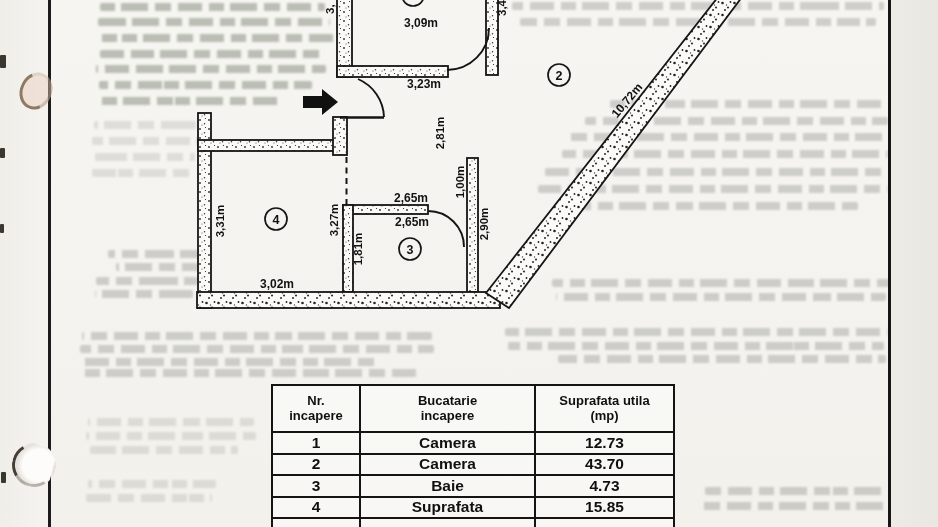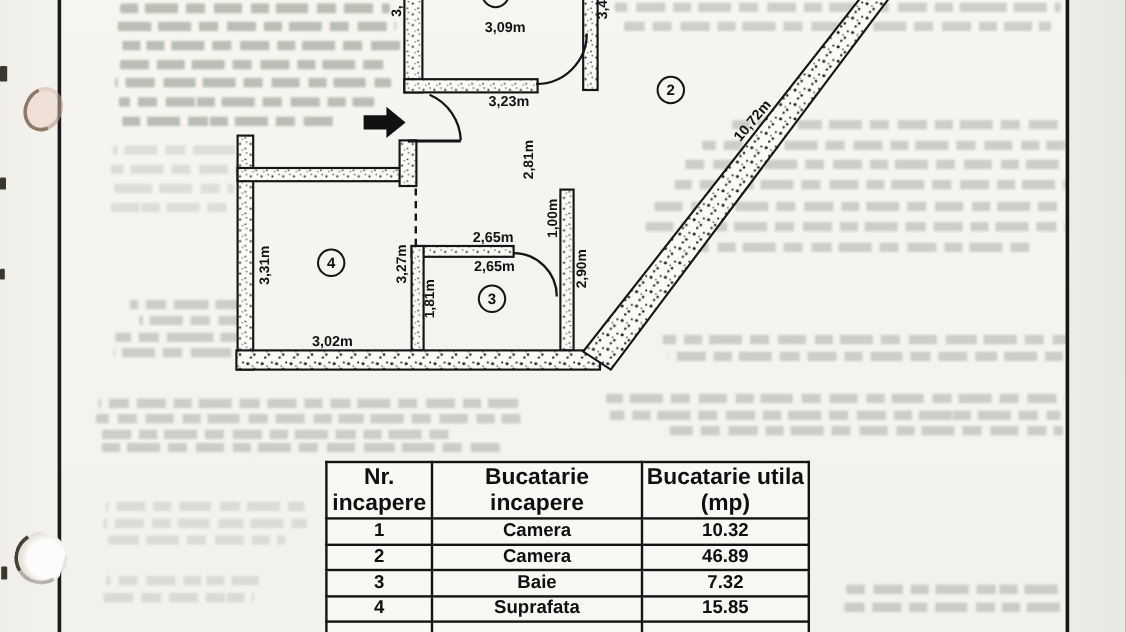--- a/index.html
+++ b/index.html
@@ -43,21 +43,21 @@
   #plan{position:absolute;left:0;top:0;z-index:2;}
   .dim{font:bold 12px "Liberation Sans",sans-serif;fill:#121212;}
   .dimv{font:bold 11.5px "Liberation Sans",sans-serif;fill:#121212;}
   .badge{font:bold 12.5px "Liberation Sans",sans-serif;fill:#121212;}
 
   
   .room-table{position:absolute;left:271px;top:384px;width:402px;z-index:3;
     border-collapse:collapse;table-layout:fixed;background:transparent;}
   .room-table th,.room-table td{border:2.4px solid #141414;text-align:center;vertical-align:middle;
     font-family:"Liberation Sans",sans-serif;color:#101010;padding:0;background:rgba(252,251,248,.6);}
-  .room-table th{height:45px;font-size:19px;font-weight:bold;line-height:1.15;}
+  .room-table th{height:45px;font-size:13px;font-weight:bold;line-height:1.15;}
   .room-table td{height:19.5px;font-size:15.5px;font-weight:bold;}
   .room-table .c1{width:88px;}
   .room-table .c2{width:175px;}
   .room-table .c3{width:139px;}
   .hline{display:block;}
 </style>
 </head>
 <body>
 
 <div class="page">
@@ -188,40 +188,40 @@
       <tr>
         <th>
           <span class="hline">Nr.</span>
           <span class="hline">incapere</span>
         </th>
         <th>
           <span class="hline">Bucatarie</span>
           <span class="hline">incapere</span>
         </th>
         <th>
-          <span class="hline">Bucatarie utila</span>
+          <span class="hline">Suprafata utila</span>
           <span class="hline">(mp)</span>
         </th>
       </tr>
     </thead>
     <tbody>
         <tr>
           <td>1</td>
           <td>Camera</td>
-          <td>10.32</td>
+          <td>12.73</td>
         </tr>
         <tr>
           <td>2</td>
           <td>Camera</td>
-          <td>46.89</td>
+          <td>43.70</td>
         </tr>
         <tr>
           <td>3</td>
           <td>Baie</td>
-          <td>7.32</td>
+          <td>4.73</td>
         </tr>
         <tr>
           <td>4</td>
           <td>Suprafata</td>
           <td>15.85</td>
         </tr>
         <tr>
           <td style="height: 14px;"></td>
           <td style="height: 14px;"></td>
           <td style="height: 14px;"></td>

